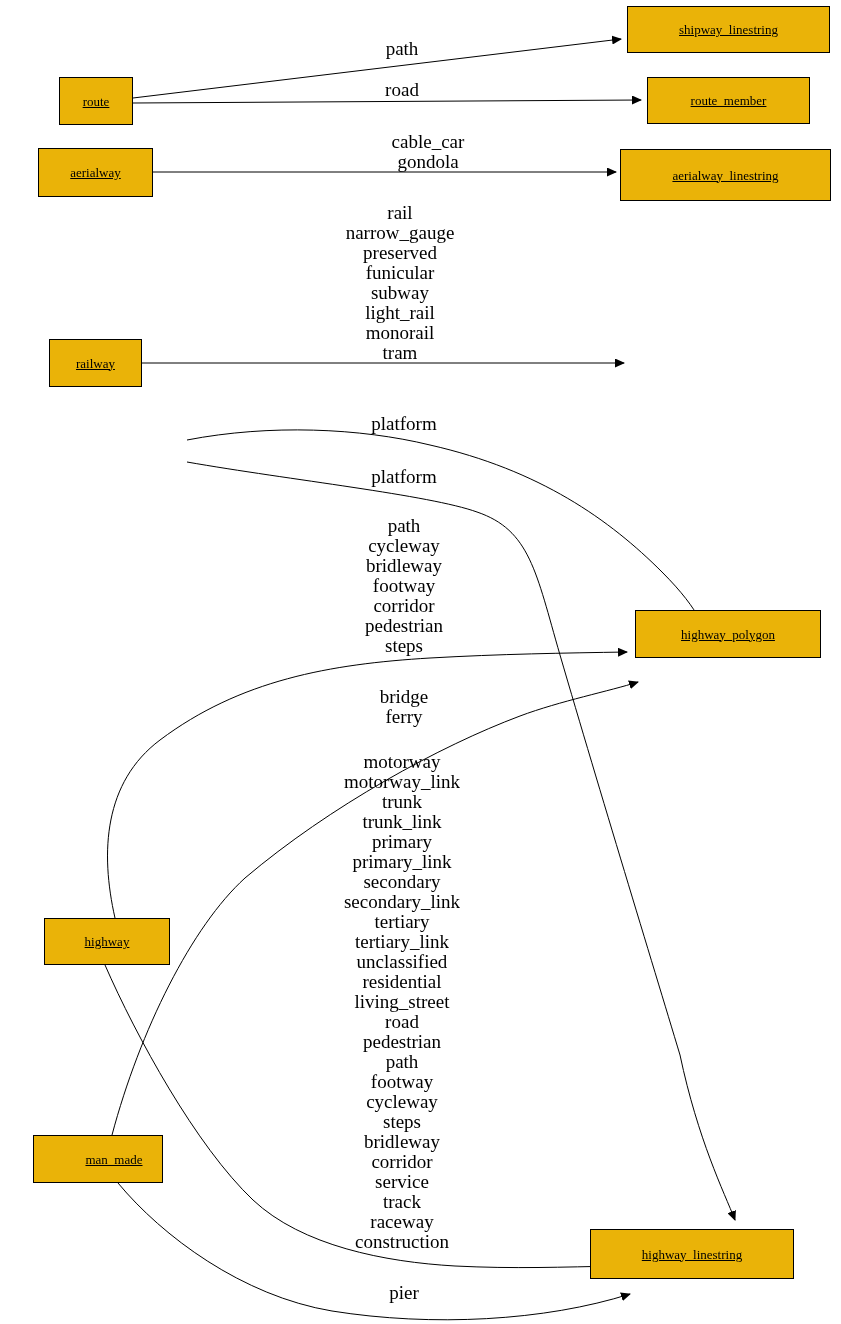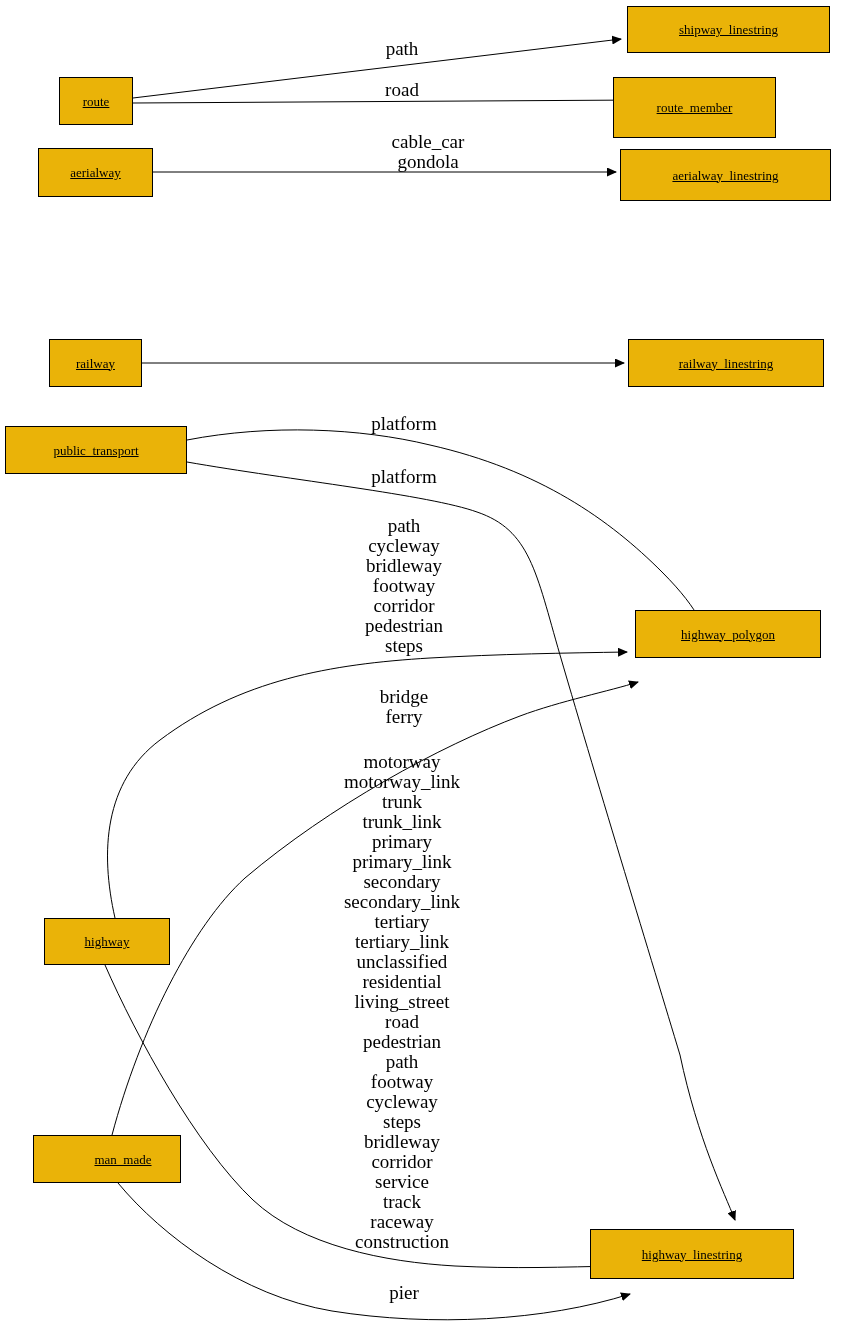--- a/index.html
+++ b/index.html
@@ -39,35 +39,41 @@
       <path d="M115,918 C100,852 104,782 160,740 C240,680 330,664 430,658 C500,654 565,653 627,652" marker-end="url(#arrow)"></path>
       <path d="M112,1135 C140,1030 192,926 245,878 C330,806 440,746 520,716 C560,701 610,691 638,682" marker-end="url(#arrow)"></path>
       <path d="M105,965 C136,1036 196,1146 253,1200 C302,1246 385,1262 455,1266 C515,1269 562,1267 618,1266" marker-end="url(#arrow)"></path>
       <path d="M118,1183 C162,1236 242,1296 332,1311 C432,1327 545,1321 630,1294" marker-end="url(#arrow)"></path>
     </g>
   </svg>
 
   <div class="node" style="left:59px;top:77px;width:74px;height:48px;">route</div>
   <div class="node" style="left:38px;top:148px;width:115px;height:49px;">aerialway</div>
   <div class="node" style="left:49px;top:339px;width:93px;height:48px;">railway</div>
-  <div class="node" style="left:5px;top:426px;width:182px;height:48px;">public_transport</div>
   <div class="node" style="left:44px;top:918px;width:126px;height:47px;">highway</div>
-  <div class="node" style="left:33px;top:1135px;width:148px;height:48px;padding-left:32px;">man_made</div>
+  <div class="node" style="left:33px;top:1135px;width:130px;height:48px;padding-left:32px;">man_made</div>
 
   <div class="node" style="left:627px;top:6px;width:203px;height:47px;">shipway_linestring</div>
-  <div class="node" style="left:613px;top:77px;width:163px;height:61px;">route_member</div>
+  <div class="node" style="left:647px;top:77px;width:163px;height:47px;">route_member</div>
   <div class="node" style="left:620px;top:149px;width:211px;height:52px;">aerialway_linestring</div>
-  <div class="node" style="left:628px;top:339px;width:196px;height:48px;">railway_linestring</div>
   <div class="node" style="left:635px;top:610px;width:186px;height:48px;">highway_polygon</div>
   <div class="node" style="left:590px;top:1229px;width:204px;height:50px;">highway_linestring</div>
 
   <div class="elabel" style="left:402px;top:39px;">path</div>
   <div class="elabel" style="left:402px;top:80px;">road</div>
   <div class="elabel" style="left:400px;top:132px;margin-left:28px;">cable_car
 gondola</div>
+  <div class="elabel" style="left:400px;top:203px;">rail
+narrow_gauge
+preserved
+funicular
+subway
+light_rail
+monorail
+tram</div>
   <div class="elabel" style="left:404px;top:414px;">platform</div>
   <div class="elabel" style="left:404px;top:467px;">platform</div>
   <div class="elabel" style="left:404px;top:516px;">path
 cycleway
 bridleway
 footway
 corridor
 pedestrian
 steps</div>
   <div class="elabel" style="left:404px;top:687px;">bridge

